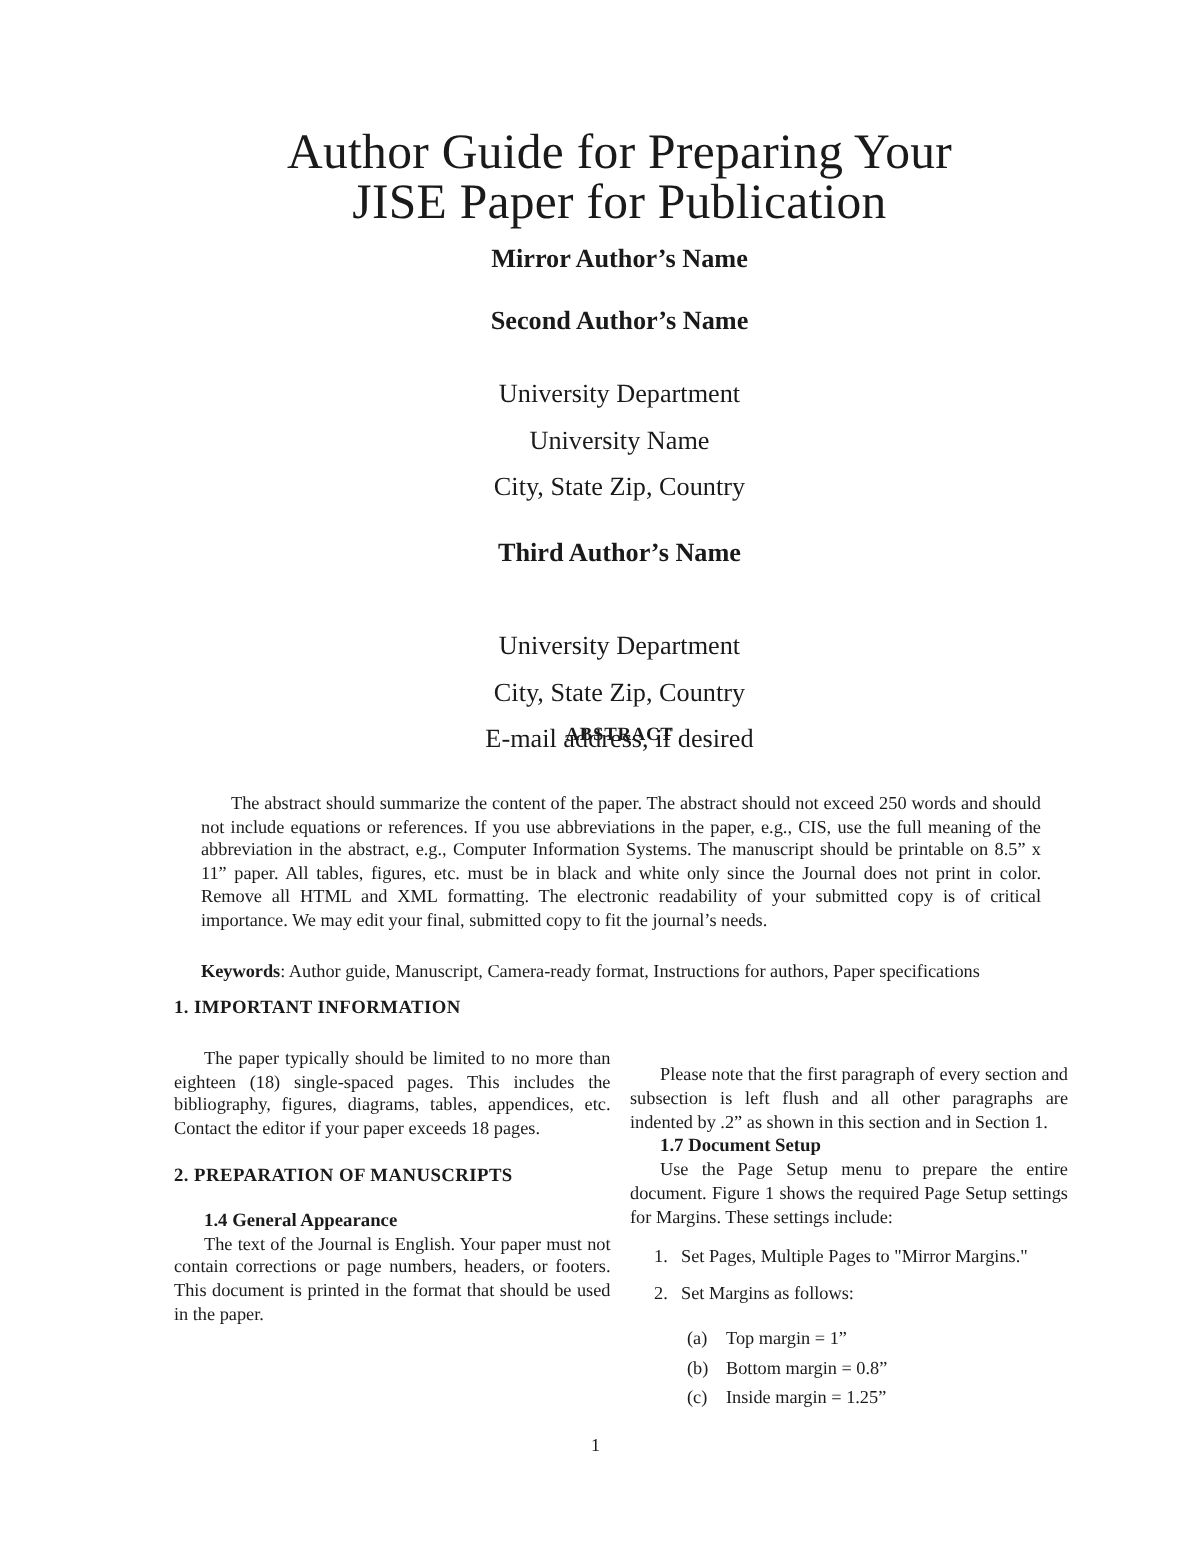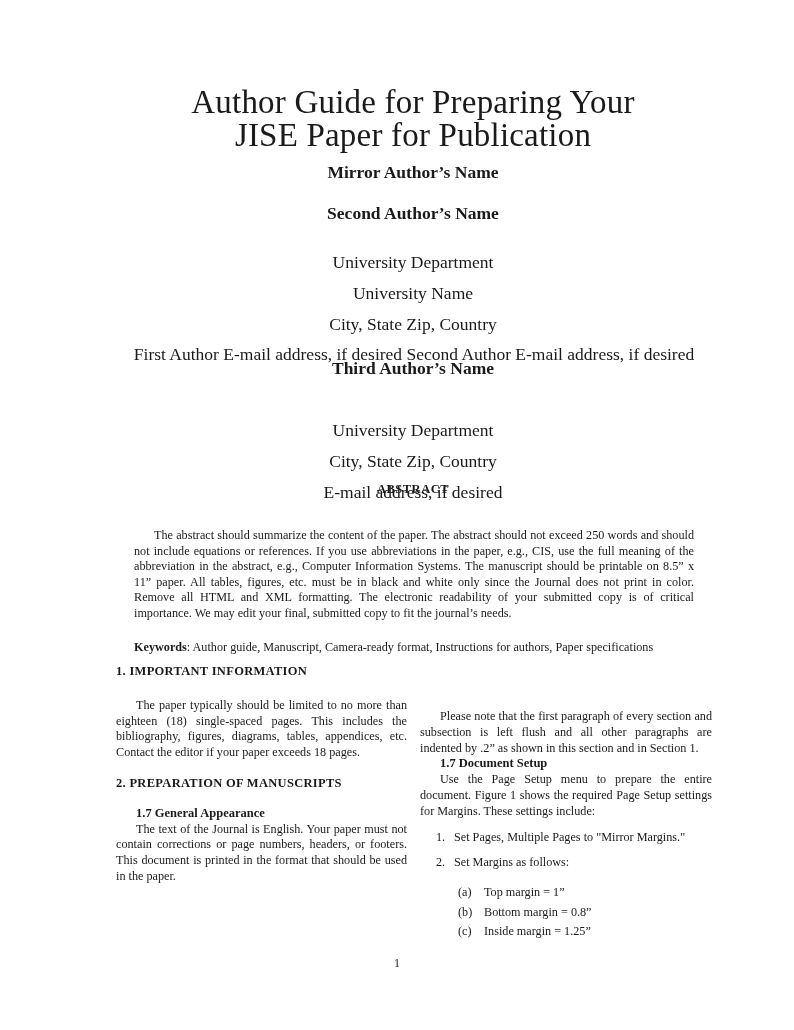--- a/index.html
+++ b/index.html
@@ -36,40 +36,39 @@
   <div class="center title">
     <div>Author Guide for Preparing Your</div>
     <div>JISE Paper for Publication</div>
   </div>
 
   <div class="center author-b" style="top:162px;">Mirror Author’s Name</div>
   <div class="center author-b" style="top:203px;">Second Author’s Name</div>
   <div class="center aff" style="top:220px;">University Department</div>
   <div class="center aff" style="top:251px;">University Name</div>
   <div class="center aff" style="top:282px;">City, State Zip, Country</div>
-  <div class="center aff" style="top:313px; line-height:18px; left:116px; width:596px;">First Author E-mail address, if desired Second Author E-mail address, if desired</div>
   <div class="center author-b" style="top:358px;">Third Author’s Name</div>
   <div class="center aff" style="top:388px;">University Department</div>
   <div class="center aff" style="top:419px;">City, State Zip, Country</div>
   <div class="center aff" style="top:450px;">E-mail address, if desired</div>
   <div class="center abs-head" style="top:482px;">ABSTRACT</div>
 
   <div class="abstract">
     <p class="indent">The abstract should summarize the content of the paper. The abstract should not exceed 250 words and should not include equations or references. If you use abbreviations in the paper, e.g., CIS, use the full meaning of the abbreviation in the abstract, e.g., Computer Information Systems. The manuscript should be printable on 8.5” x 11” paper. All tables, figures, etc. must be in black and white only since the Journal does not print in color. Remove all HTML and XML formatting. The electronic readability of your submitted copy is of critical importance. We may edit your final, submitted copy to fit the journal’s needs.</p>
     <p><b>Keywords</b><span>: Author guide, Manuscript, Camera-ready format, Instructions for authors, Paper specifications</span></p>
   </div>
 
   <div class="col col-left">
     <div class="sec-head">1. IMPORTANT INFORMATION</div>
     <div style="height:18px;"></div>
     <p class="indent">The paper typically should be limited to no more than eighteen (18) single-spaced pages. This includes the bibliography, figures, diagrams, tables, appendices, etc. Contact the editor if your paper exceeds 18 pages.</p>
     <div style="height:15px;"></div>
     <div class="sec-head">2. PREPARATION OF MANUSCRIPTS</div>
     <div style="height:14px;"></div>
-    <div class="subsec-head">1.7 General Appearance</div>
+    <div class="subsec-head">1.4 General Appearance</div>
     <p class="indent">The text of the Journal is English. Your paper must not contain corrections or page numbers, headers, or footers. This document is printed in the format that should be used in the paper.</p>
   </div>
 
   <div class="col col-right">
     <p class="indent">Please note that the first paragraph of every section and subsection is left flush and all other paragraphs are indented by .2” as shown in this section and in Section 1.</p>
     <div class="subsec-head">1.7 Document Setup</div>
     <p class="indent">Use the Page Setup menu to prepare the entire document. Figure 1 shows the required Page Setup settings for Margins. These settings include:</p>
     <div style="height:10px;"></div>
     <ul class="list">
       <li><span class="num">1.</span><span>Set Pages, Multiple Pages to "Mirror Margins."</span></li>

